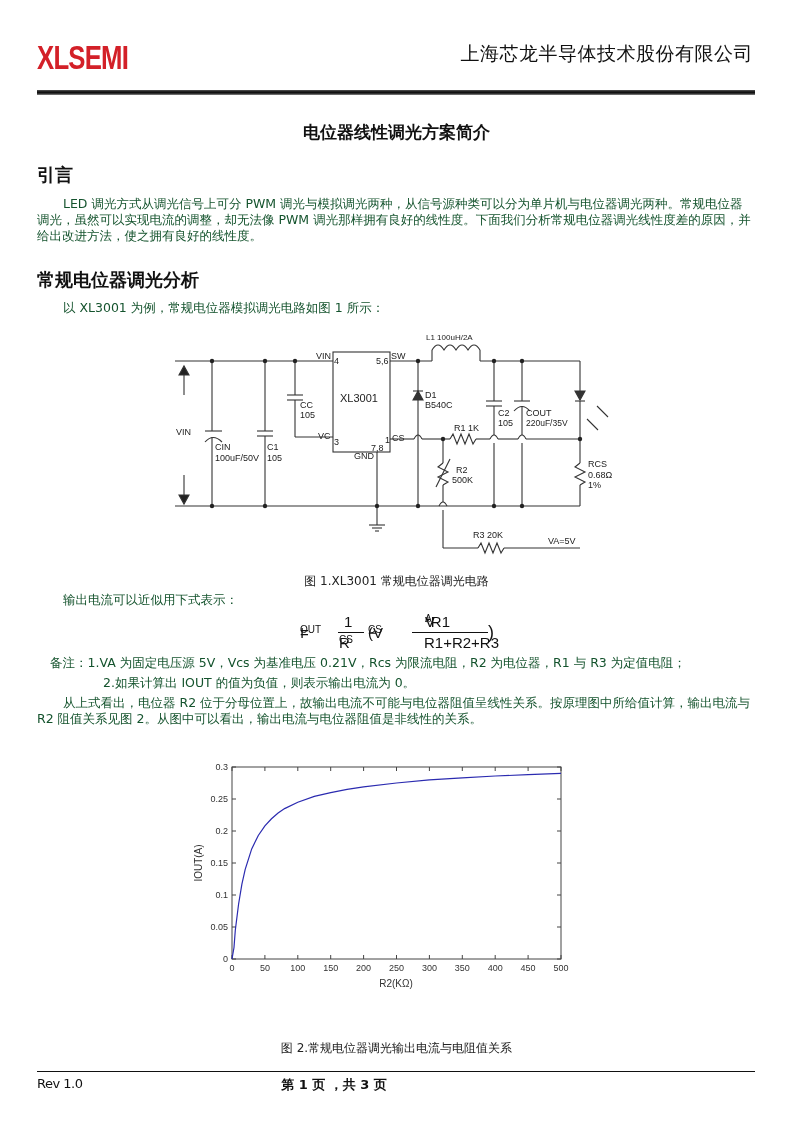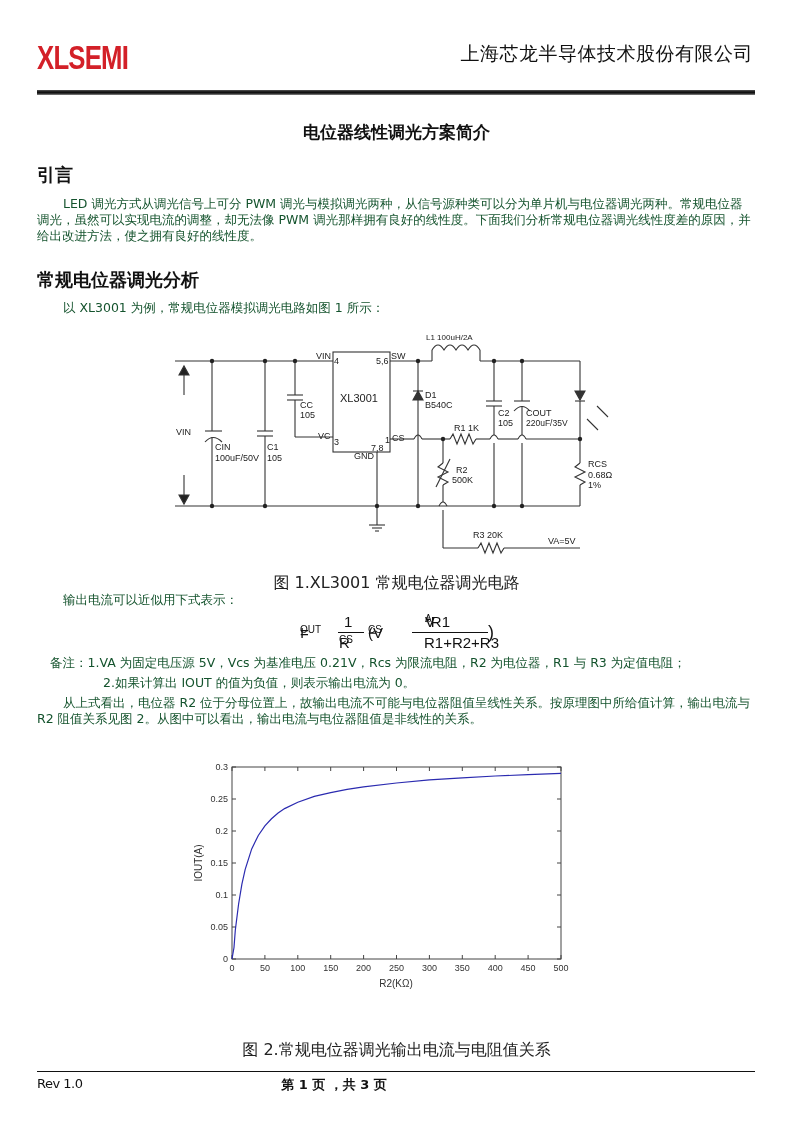--- a/index.html
+++ b/index.html
@@ -6,21 +6,21 @@
     html, body { width: 793px; height: 1122px; background: #ffffff; overflow: hidden; }
     body { position: relative; font-family: "DejaVu Sans", "Liberation Sans", sans-serif; color: #111; }
     .abs { position: absolute; }
     .logo { left: 37px; top: 41px; font-family: "Liberation Sans", sans-serif; font-weight: bold; font-size: 33px; color: #d32028; letter-spacing: -1px; transform: scaleX(0.78); transform-origin: left top; line-height: 1; }
     .company { right: 40px; top: 44px; font-size: 19px; color: #111; letter-spacing: 0.5px; line-height: 1; }
     .header-rule { left: 37px; top: 90px; width: 718px; height: 5px; background: linear-gradient(#555 0, #111 40%, #111 60%, #888 100%); }
     .doc-title { left: 0; width: 793px; top: 124px; text-align: center; font-size: 17px; font-weight: bold; line-height: 1; }
     .h1 { left: 37px; font-size: 18px; font-weight: bold; line-height: 1; }
     .para { left: 37px; width: 718px; font-size: 12.5px; line-height: 16px; color: #14532d; }
     .para .ind { display: inline-block; width: 26px; }
-    .caption { left: 0; width: 793px; text-align: center; font-size: 16px; color: #222; line-height: 1; }
+    .caption { left: 0; width: 793px; text-align: center; font-size: 12px; color: #222; line-height: 1; }
     .footer-rule { left: 37px; top: 1071px; width: 718px; height: 1px; background: #111; }
     .footer-left { left: 37px; top: 1076px; font-size: 13px; font-weight: normal; letter-spacing: -0.5px; }
     .footer-center { left: 0; width: 668px; top: 1076px; text-align: center; font-size: 13px; font-weight: bold; }
     .formula { left: 300px; top: 612px; width: 220px; height: 40px; font-family: "Liberation Sans", sans-serif; font-size: 15px; color: #111; }
     .formula span { position: absolute; white-space: nowrap; }
     .sub { font-size: 10px; }
     .fracline { position: absolute; height: 1px; background: #111; }
     svg text { font-family: "Liberation Sans", sans-serif; }
   </style>
 </head>

